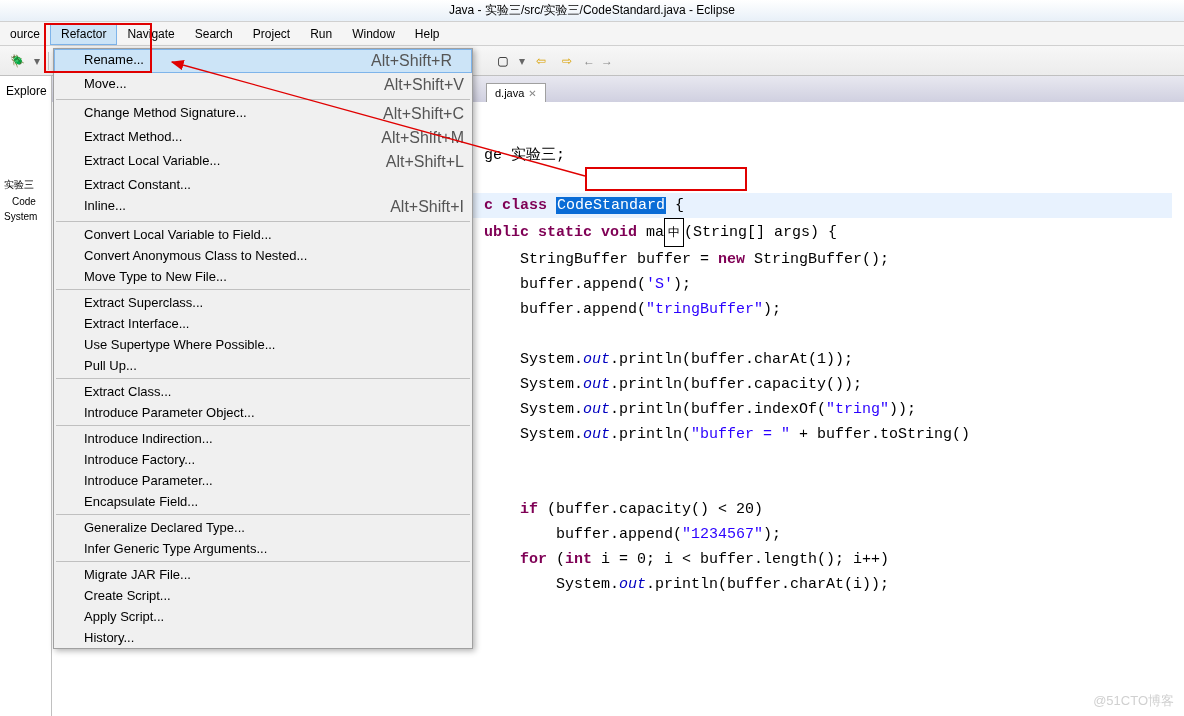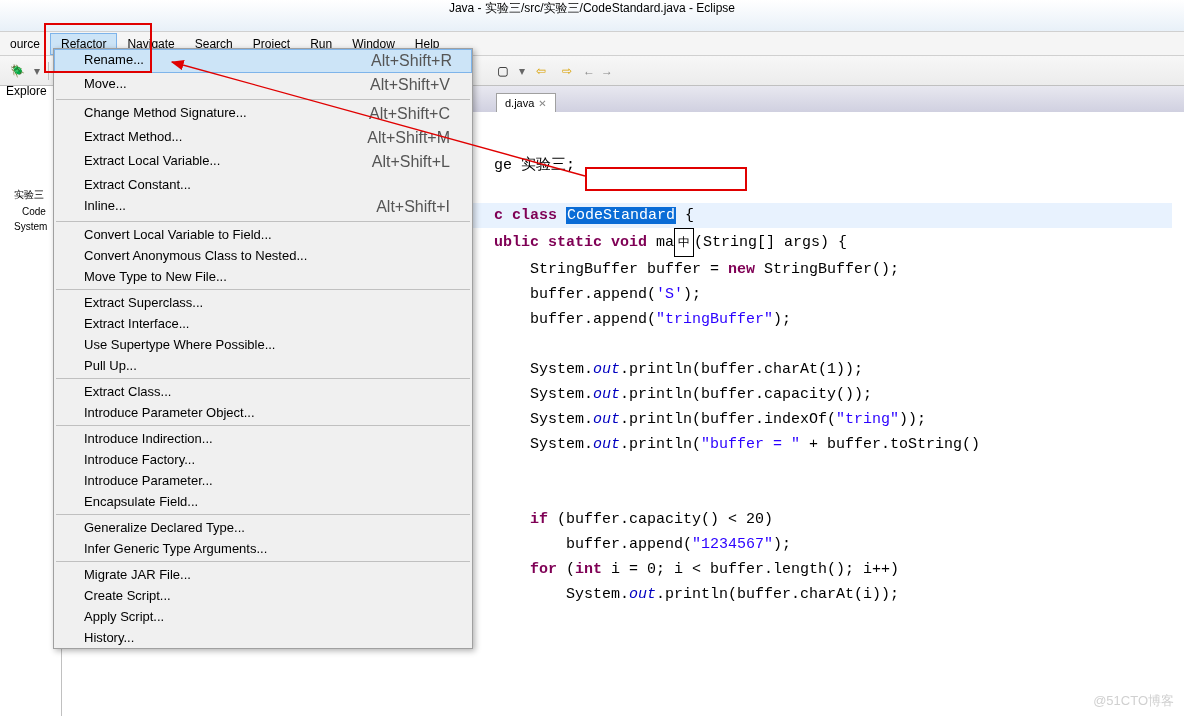--- a/index.html
+++ b/index.html
@@ -7,24 +7,24 @@
       font-family: "Segoe UI", Tahoma, sans-serif;
       font-size: 12px;
       background: #fff;
       overflow: hidden;
       width: 1184px;
       height: 716px;
       position: relative;
     }
     .titlebar {
       background: linear-gradient(#fff, #e8f0f8);
-      height: 32px;
+      height: 22px;
       display: flex;
       justify-content: center;
-      align-items: flex-start;
+      align-items: center;
       border-bottom: 1px solid #d0d0d0;
       font-size: 12px;
     }
     .menubar {
       height: 24px;
       background: #f5f5f5;
       border-bottom: 1px solid #d0d0d0;
       display: flex;
       align-items: center;
       padding-left: 0;
@@ -51,21 +51,20 @@
       width: 20px;
       height: 20px;
       display: inline-flex;
       align-items: center;
       justify-content: center;
     }
     .toolbar-sep { width: 1px; height: 18px; background: #c0c0c0; margin: 0 2px; }
     .main {
       display: flex;
       height: calc(100% - 76px);
-      padding-left: 10px;
     }
     .sidebar {
       width: 52px;
       background: #fff;
       border-right: 1px solid #c0c0c0;
       padding-top: 40px;
     }
     .sidebar-title {
       position: absolute;
       top: 82px;
@@ -85,21 +84,21 @@
       left: 53px;
       width: 420px;
       background: #f0f0f0;
       border: 1px solid #a0a0a0;
       box-shadow: 2px 2px 6px rgba(0,0,0,0.3);
       z-index: 100;
     }
     .dropdown-item {
       display: flex;
       justify-content: space-between;
-      padding: 3px 22px 3px 30px;
+      padding: 3px 8px 3px 30px;
       font-size: 13px;
       cursor: default;
     }
     .dropdown-item.highlighted {
       background: #cce4f7;
       border: 1px solid #7eb4ea;
       padding: 2px 19px 2px 29px;
     }
     .dropdown-sep {
       height: 1px;

